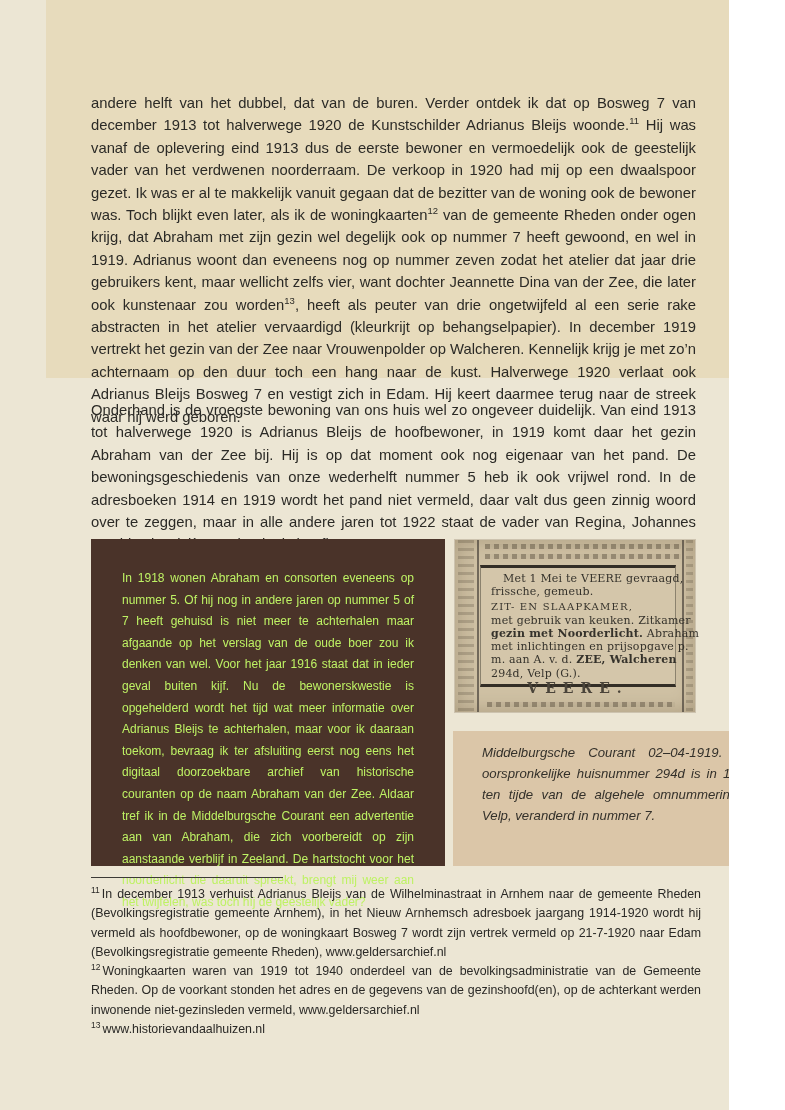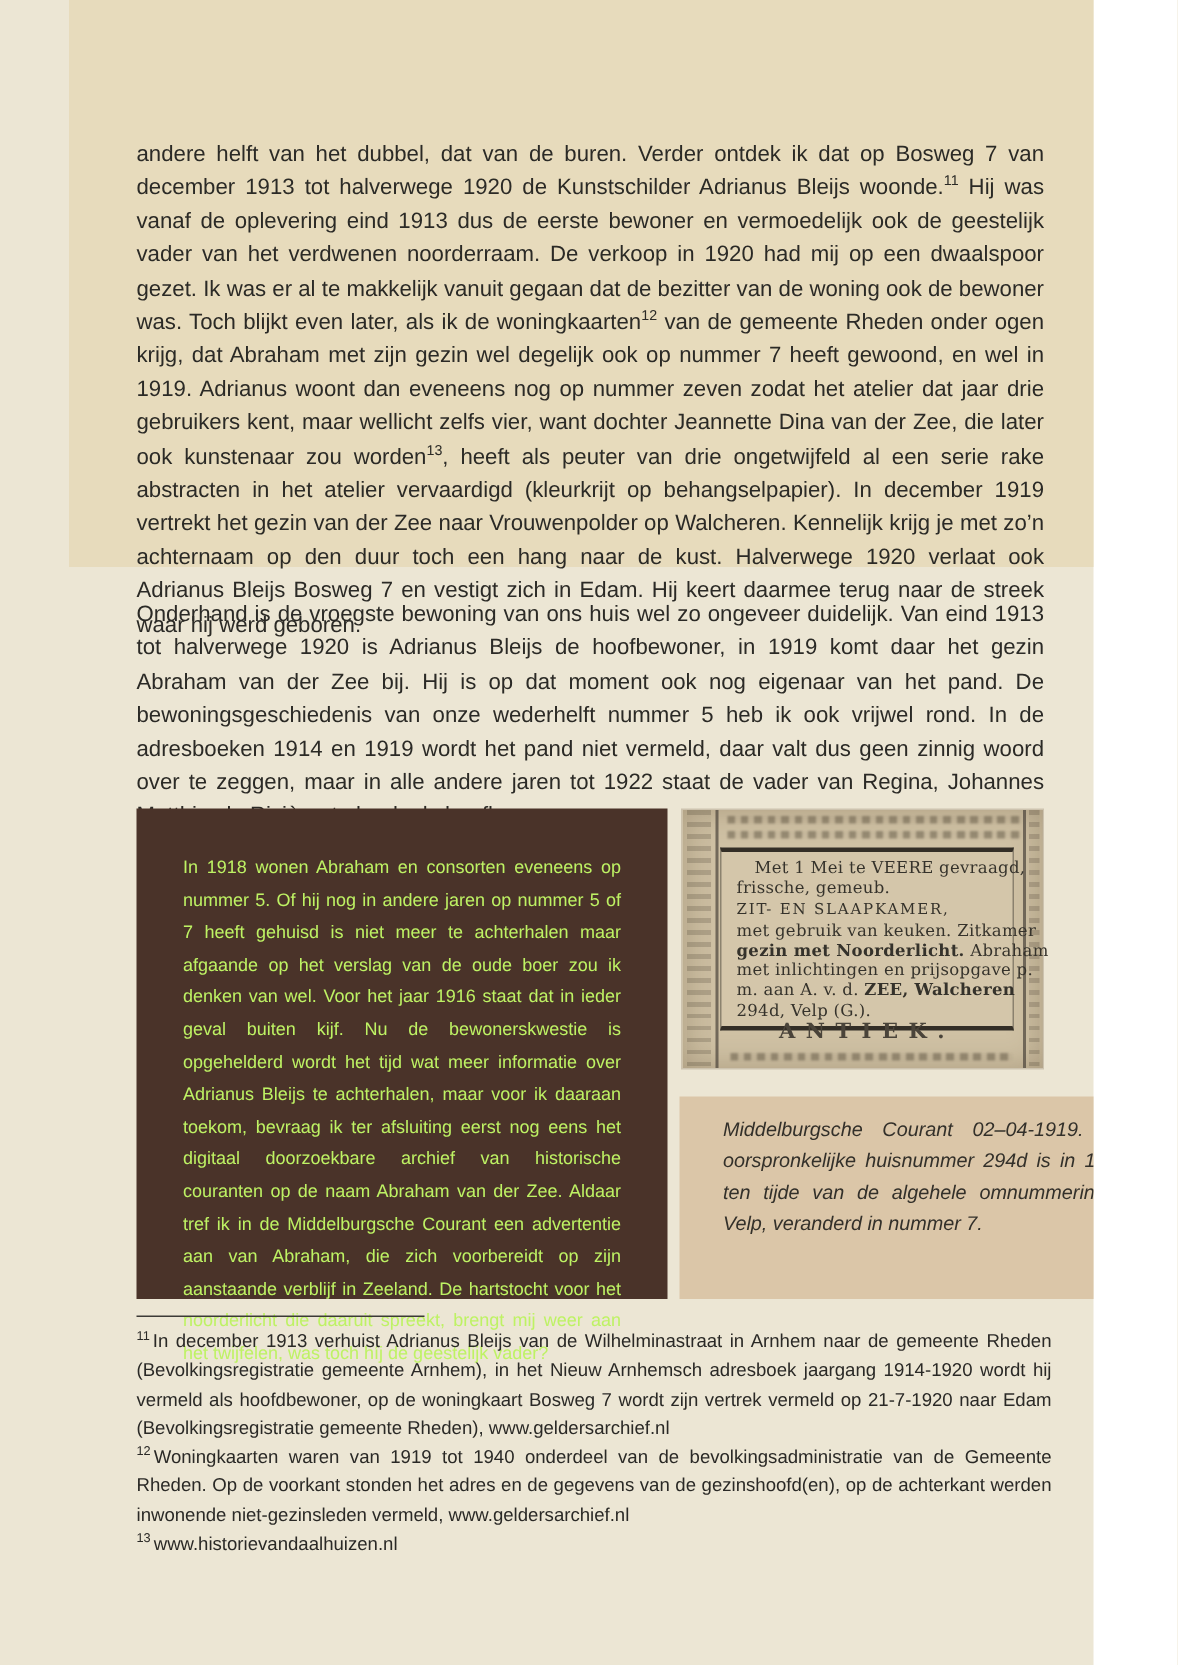--- a/index.html
+++ b/index.html
@@ -82,21 +82,21 @@
       <div class="adline ad-indent">Met 1 Mei te VEERE gevraagd,</div>
       <div class="adline">frissche, gemeub.</div>
       <div class="adline ad-head">ZIT- EN SLAAPKAMER,</div>
       <div class="adline">met gebruik van keuken. Zitkamer</div>
       <div class="adline"><span class="b">gezin met Noorderlicht.</span><span> Abraham</span></div>
       <div class="adline">met inlichtingen en prijsopgave p.</div>
       <div class="adline"><span>m. aan A. v. d. </span><span class="b">ZEE, Walcheren</span></div>
       <div class="adline">294d, Velp (G.).</div>
     </div>
 
-    <div class="antiek">ANTIEK.</div>
+    <div class="antiek">VEERE.</div>
     <div class="blurline bl-b1"></div>
   </div>
 
   <div class="captionbox">
     <p>Middelburgsche Courant 02–04-1919. Het oorspronkelijke huisnummer 294d is in 1921, ten tijde van de algehele omnummering in Velp, veranderd in nummer 7.</p>
   </div>
 
   <div class="footrule"></div>
 
   <div class="footnotes">

